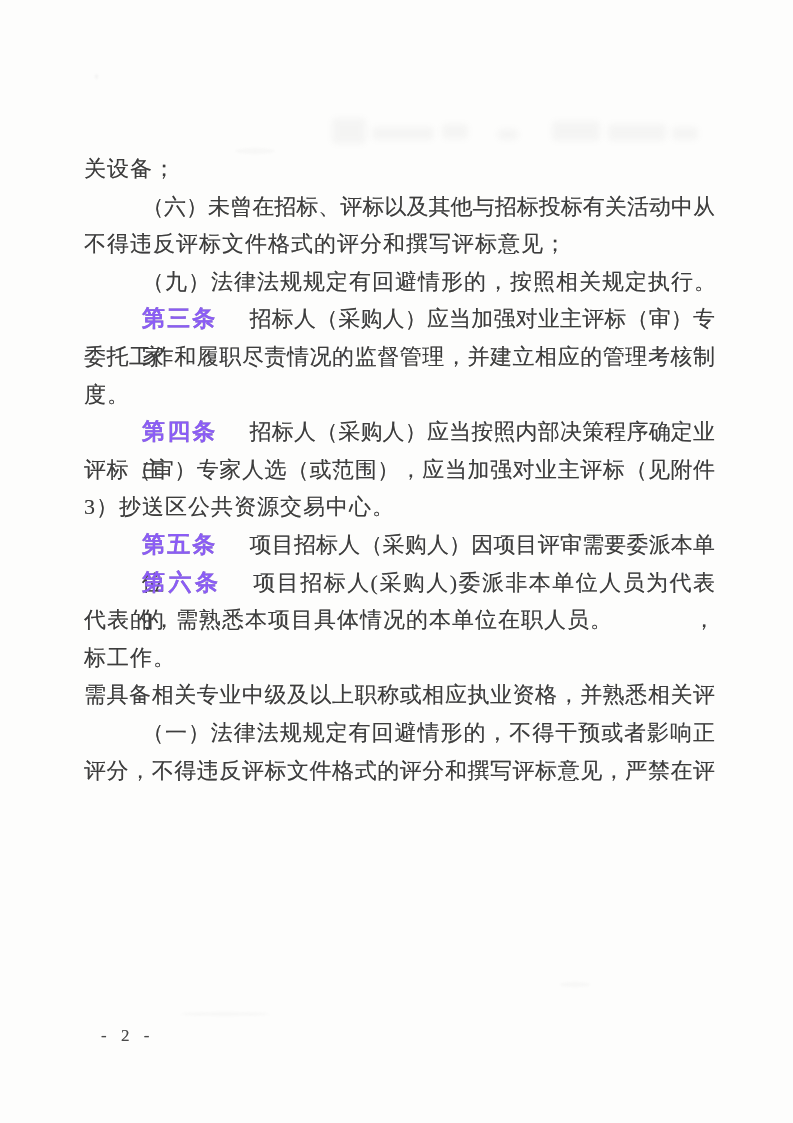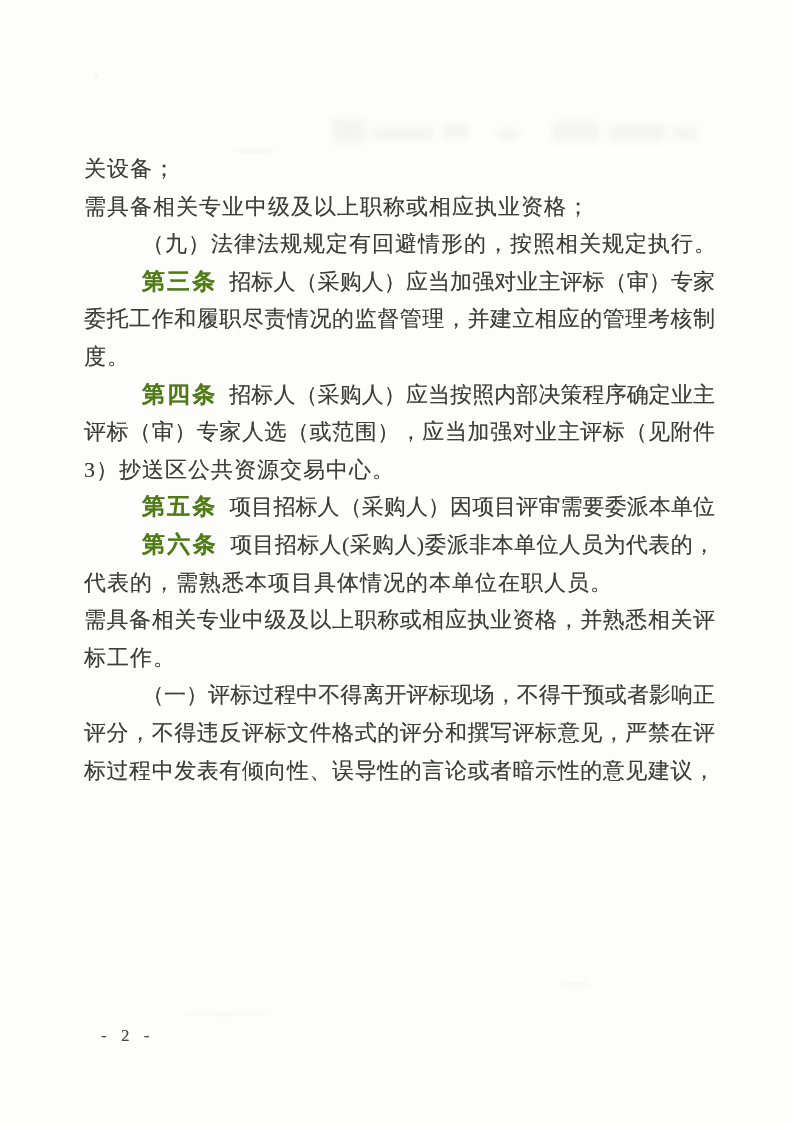--- a/index.html
+++ b/index.html
@@ -51,22 +51,22 @@
     text-align: justify;
     text-align-last: justify;
     white-space: normal;
   }
   .line.indent { padding-left: 58px; }
   .head {
     font-family: "Liberation Sans", "DejaVu Sans", sans-serif;
     font-weight: 700;
     font-size: 23px;
     letter-spacing: 2px;
-    margin-right: 12px;
-    color: #4d7c0f;
+    margin-right: 32px;
+    color: #8b5cf6;
   }
   .page-number {
     position: absolute;
     left: 101px;
     top: 1026px;
     font-size: 17px;
     letter-spacing: 5px;
     color: var(--pagenum, #4a4a4a);
     text-shadow: 0 0 0.5px rgba(70, 70, 70, 0.5);
   }
@@ -83,33 +83,33 @@
   <div class="ghost" style="left:552px; top:121px; width:48px; height:20px;"></div>
   <div class="ghost" style="left:608px; top:124px; width:58px; height:17px;"></div>
   <div class="ghost" style="left:672px; top:127px; width:26px; height:13px;"></div>
   <div class="speck" style="left:95px; top:74px; width:3px; height:5px;"></div>
   <div class="speck" style="left:235px; top:148px; width:40px; height:6px; opacity:0.05;"></div>
   <div class="speck" style="left:180px; top:1012px; width:90px; height:4px; opacity:0.05;"></div>
   <div class="speck" style="left:560px; top:982px; width:30px; height:5px; opacity:0.05;"></div>
 
   <div class="content">
       <div class="line"><span class="body-text">关设备；</span></div>
-      <div class="line"><span class="body-text">需具备相关专业中级及以上职称或相应执业资格；</span></div>
+      <div class="line indent fill"><span class="body-text">（六）未曾在招标、评标以及其他与招标投标有关活动中从</span></div>
+      <div class="line"><span class="body-text">不得违反评标文件格式的评分和撰写评标意见；</span></div>
       <div class="line indent"><span class="body-text">（九）法律法规规定有回避情形的，按照相关规定执行。</span></div>
       <div class="line indent fill"><span class="head">第三条</span><span class="body-text">招标人（采购人）应当加强对业主评标（审）专家</span></div>
       <div class="line fill"><span class="body-text">委托工作和履职尽责情况的监督管理，并建立相应的管理考核制</span></div>
       <div class="line"><span class="body-text">度。</span></div>
       <div class="line indent fill"><span class="head">第四条</span><span class="body-text">招标人（采购人）应当按照内部决策程序确定业主</span></div>
       <div class="line fill"><span class="body-text">评标（审）专家人选（或范围），应当加强对业主评标（见附件</span></div>
       <div class="line"><span class="body-text">3）抄送区公共资源交易中心。</span></div>
       <div class="line indent fill"><span class="head">第五条</span><span class="body-text">项目招标人（采购人）因项目评审需要委派本单位</span></div>
       <div class="line indent fill"><span class="head">第六条</span><span class="body-text">项目招标人(采购人)委派非本单位人员为代表的，</span></div>
       <div class="line"><span class="body-text">代表的，需熟悉本项目具体情况的本单位在职人员。</span></div>
+      <div class="line"><span class="body-text">标工作。</span></div>
       <div class="line fill"><span class="body-text">需具备相关专业中级及以上职称或相应执业资格，并熟悉相关评</span></div>
-      <div class="line"><span class="body-text">标工作。</span></div>
-      <div class="line indent fill"><span class="body-text">（一）评标过程中不得离开评标现场，不得干预或者影响正</span></div>
+      <div class="line indent fill"><span class="body-text">（一）法律法规规定有回避情形的，不得干预或者影响正</span></div>
       <div class="line fill"><span class="body-text">评分，不得违反评标文件格式的评分和撰写评标意见，严禁在评</span></div>
-      <div class="line fill"><span class="body-text">标过程中发表有倾向性、误导性的言论或者暗示性的意见建议，</span></div>
     </div>
 
   <div class="page-number">- 2 -</div>
 
 </div>
 
 </body></html>

